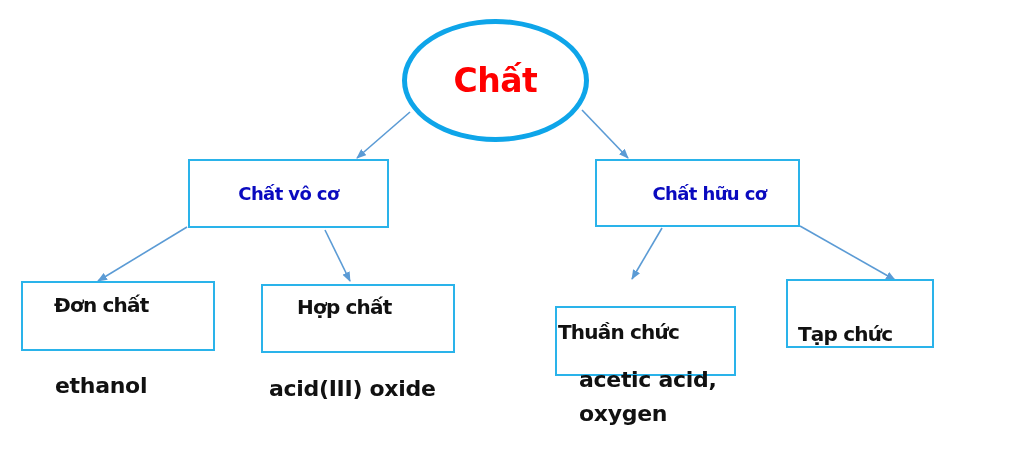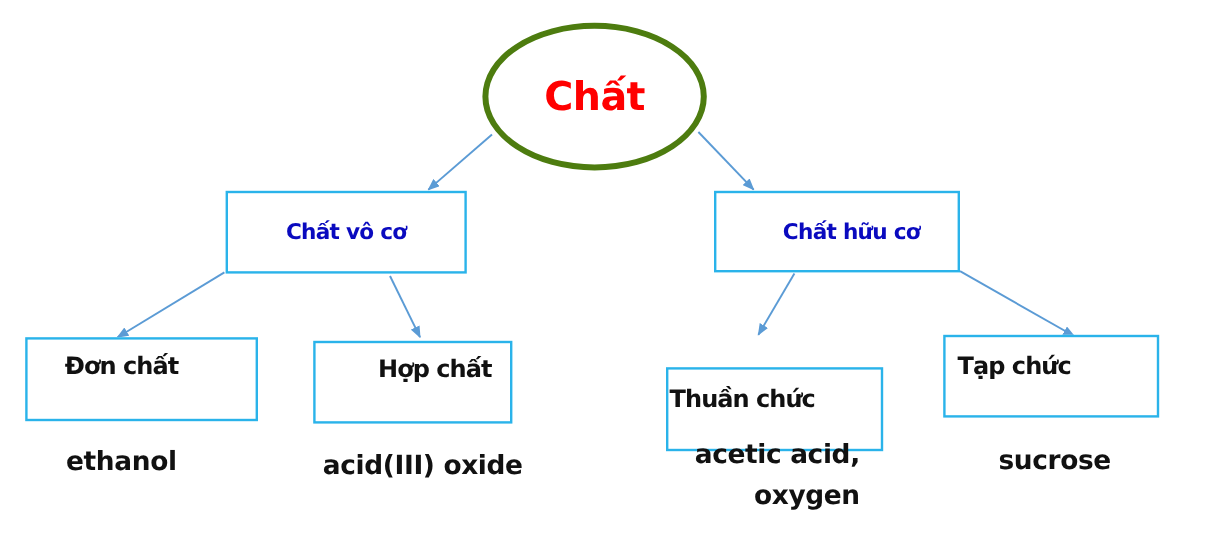--- a/index.html
+++ b/index.html
@@ -1,21 +1,21 @@
 <!DOCTYPE html>
 <html><head>
 <meta charset="utf-8">
 <style>
   html, body { margin:0; padding:0; background:#ffffff; }
   body { width:1013px; height:459px; position:relative; overflow:hidden;
          font-family:"DejaVu Sans", "Liberation Sans", sans-serif; }
   #diagram { position:absolute; left:0; top:0; width:1013px; height:459px; }
   .root {
     position:absolute; left:402px; top:19px; width:187px; height:123px;
-    border:5px solid #4d7c0f; border-radius:50%; box-sizing:border-box;
+    border:5px solid #0ea5e9; border-radius:50%; box-sizing:border-box;
     display:flex; align-items:center; justify-content:center;
   }
   .root span { color:#ff0000; font-weight:bold; font-size:33px; letter-spacing:-0.5px; }
   .box {
     position:absolute; box-sizing:border-box; border:2px solid #2ab3ea;
     display:flex; align-items:center; background:#fff;
   }
   .lvl1 span { color:#0a0abf; font-weight:bold; font-size:18px; letter-spacing:-0.6px; }
   .lvl2 span { color:#111; font-size:20px; font-weight:bold; letter-spacing:-0.8px; }
   .ex { position:absolute; color:#111; font-weight:bold; font-size:22px; line-height:34px; letter-spacing:-0.3px; }
@@ -51,42 +51,39 @@
   </div>
 
   <div class="box lvl1" style="left:595px; top:159px; width:205px; height:68px; justify-content:center;padding-left:24px;">
     <span>Chất hữu cơ</span>
   </div>
 
   <div class="box lvl2" style="left:21px; top:281px; width:194px; height:70px; padding-left:31px; align-items:flex-start; padding-top:10px;">
     <span>Đơn chất</span>
   </div>
 
-  <div class="box lvl2" style="left:261px; top:284px; width:166px; height:69px; padding-left:52px; align-items:flex-start; padding-top:9px;">
+  <div class="box lvl2" style="left:261px; top:284px; width:194px; height:69px; padding-left:34px; align-items:flex-start; padding-top:9px;">
     <span>Hợp chất</span>
   </div>
 
   <div class="box lvl2" style="left:555px; top:282px; width:181px; height:70px; padding-left:1px; align-items:flex-start; padding-top:12px;margin-top:24px;">
     <span>Thuần chức</span>
   </div>
 
-  <div class="box lvl2" style="left:786px; top:279px; width:180px; height:69px; padding-left:10px; align-items:flex-start; padding-top:12px;">
+  <div class="box lvl2" style="left:786px; top:279px; width:148px; height:69px; padding-left:10px; align-items:flex-end; padding-top:12px;">
     <span>Tạp chức</span>
   </div>
 
   <div class="ex" style="left:55px; top:369px;">
     <span>ethanol</span>
   </div>
 
   <div class="ex" style="left:269px; top:372px;">
     <span>acid(III) oxide</span>
   </div>
 
-  <div class="ex" style="left:579px; top:363px;text-align:right;">
+  <div class="ex" style="left:579px; top:363px;">
     <div>acetic acid,</div>
     <div>oxygen</div>
   </div>
 
-  <div class="ex" style="left:832px; top:368px;">
-    <span>sucrose</span>
-  </div>
 
 </div>
 
 </body></html>

